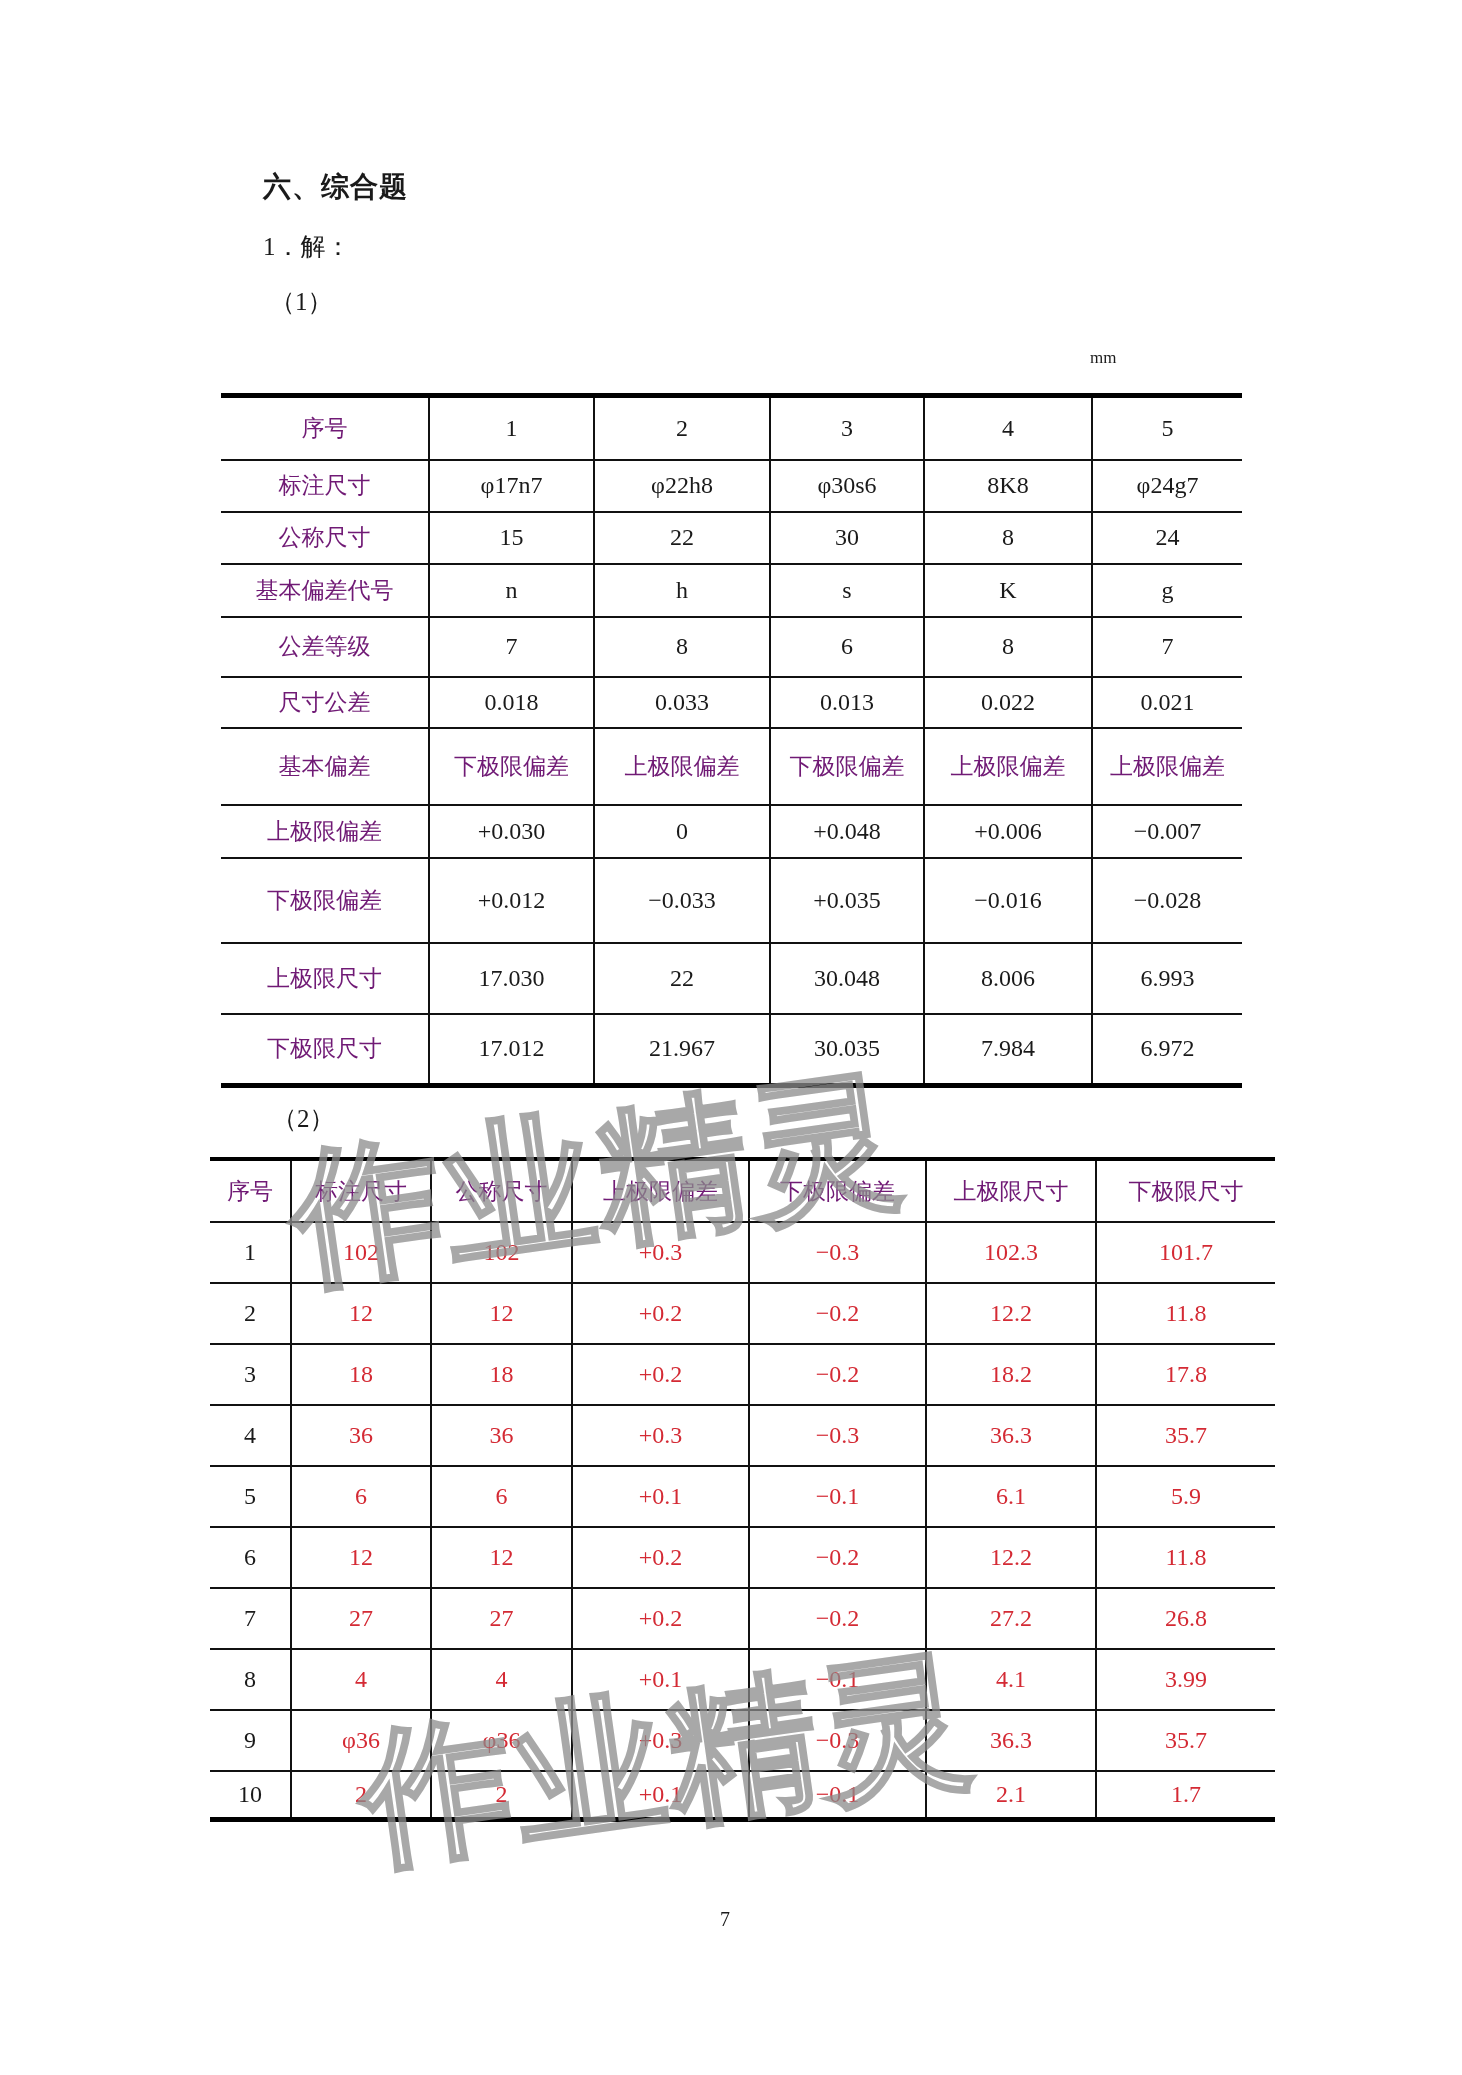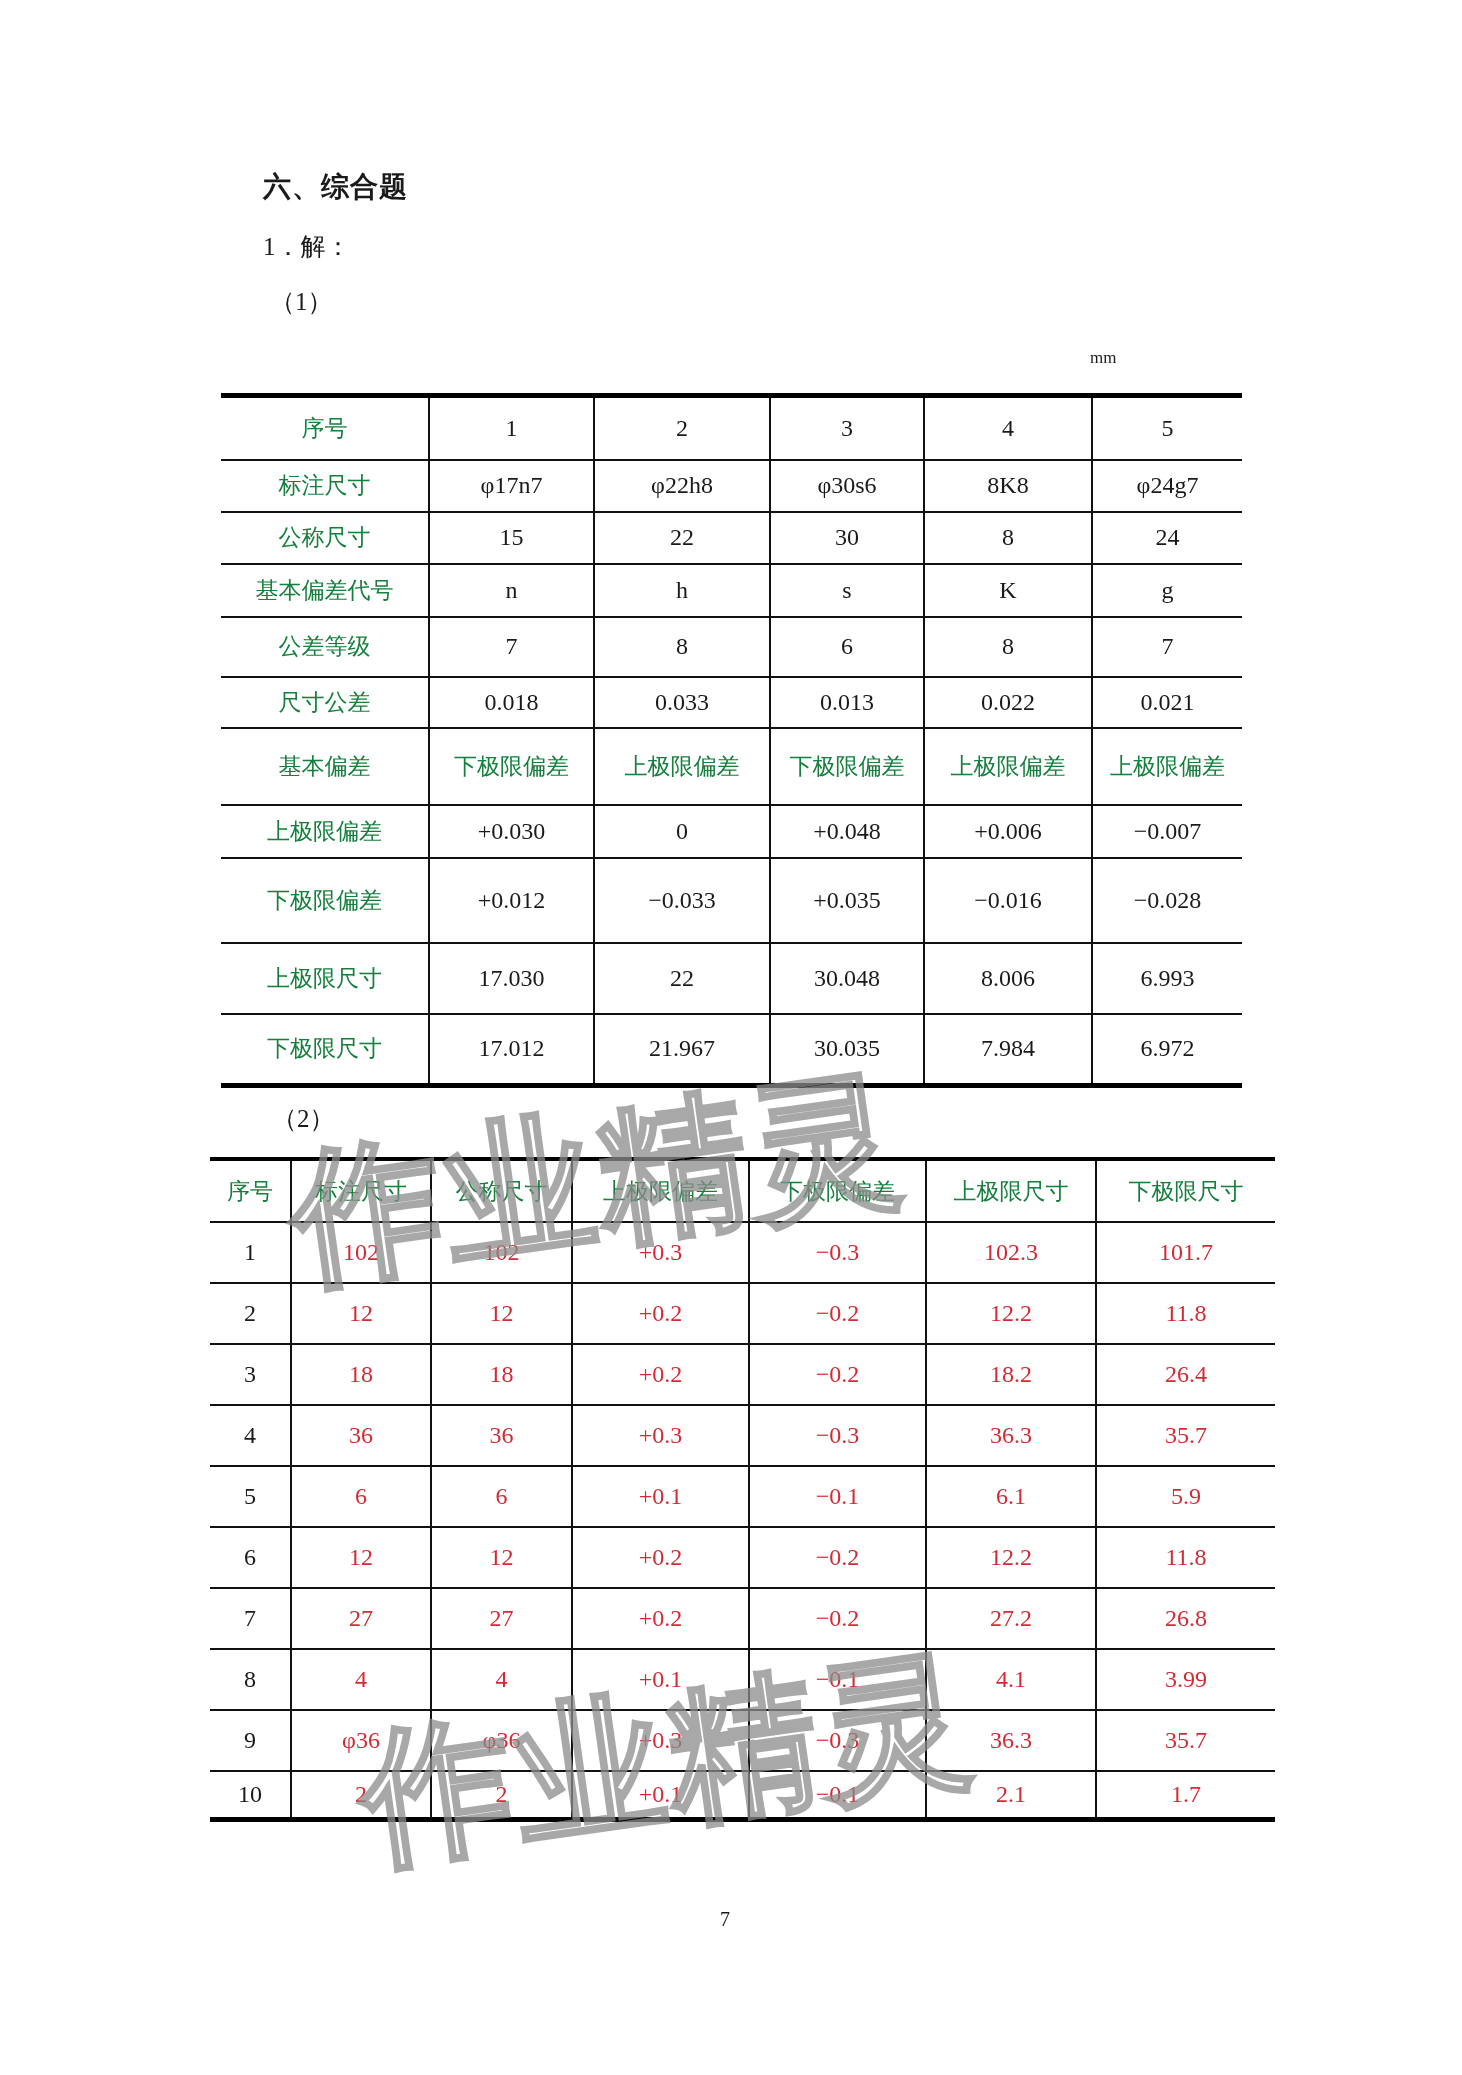--- a/index.html
+++ b/index.html
@@ -10,21 +10,21 @@
              font-family: "DejaVu Sans", "Liberation Sans", sans-serif; letter-spacing: 1px; }
   .sub1 { left: 263px; top: 230px; font-size: 25px; }
   .sub2 { left: 270px; top: 285px; font-size: 25px; }
   .unit { left: 1090px; top: 348px; font-size: 17px; }
   .sub3 { left: 272px; top: 1102px; font-size: 25px; }
   .pagenum { left: 720px; top: 1908px; font-size: 20px; }
 
   table { position: absolute; border-collapse: collapse; table-layout: fixed; }
   td { border: 2px solid #111; text-align: center; vertical-align: middle; padding: 0;
        font-size: 24px; white-space: nowrap; overflow: hidden; }
-  td.lbl { font-family: "DejaVu Sans", "Liberation Sans", sans-serif; font-size: 23px; color: #15803d; }
+  td.lbl { font-family: "DejaVu Sans", "Liberation Sans", sans-serif; font-size: 23px; color: #701a75; }
   td.red { color: #d42a34; }
 
   #t1 { left: 221px; top: 393px; width: 1021px; }
   #t1 tr:first-child td { border-top: 5px solid #000; }
   #t1 tr:last-child td { border-bottom: 5px solid #000; }
   #t1 td:first-child { border-left: none; }
   #t1 td:last-child { border-right: none; }
 
   #t2 { left: 210px; top: 1157px; width: 1065px; }
   #t2 tr:first-child td { border-top: 4px solid #000; }
@@ -188,21 +188,21 @@
         <td class="red">12.2</td>
         <td class="red">11.8</td>
       </tr>
       <tr style="height: 61px;">
         <td>3</td>
         <td class="red">18</td>
         <td class="red">18</td>
         <td class="red">+0.2</td>
         <td class="red">−0.2</td>
         <td class="red">18.2</td>
-        <td class="red">26.4</td>
+        <td class="red">17.8</td>
       </tr>
       <tr style="height: 61px;">
         <td>4</td>
         <td class="red">36</td>
         <td class="red">36</td>
         <td class="red">+0.3</td>
         <td class="red">−0.3</td>
         <td class="red">36.3</td>
         <td class="red">35.7</td>
       </tr>

